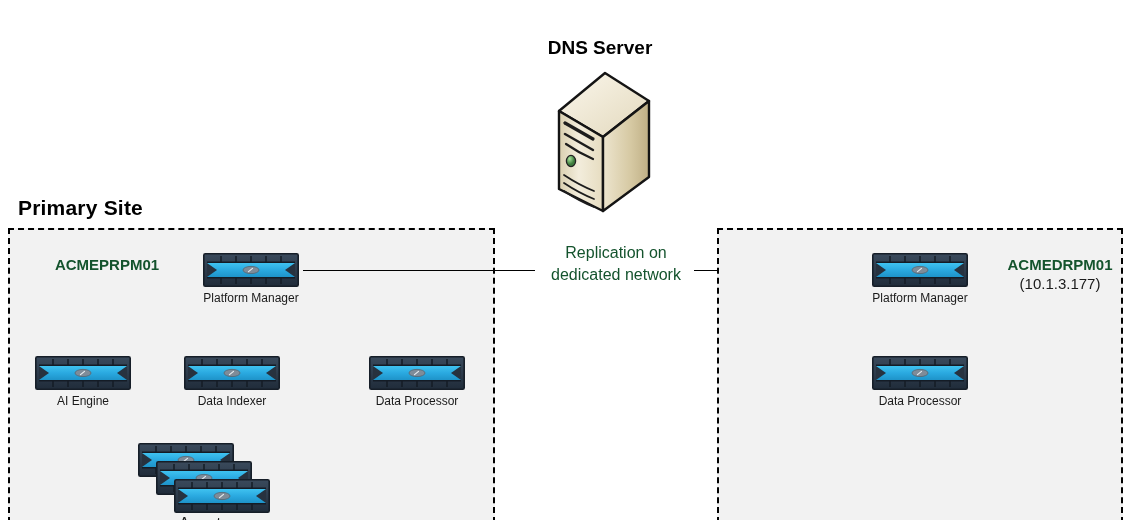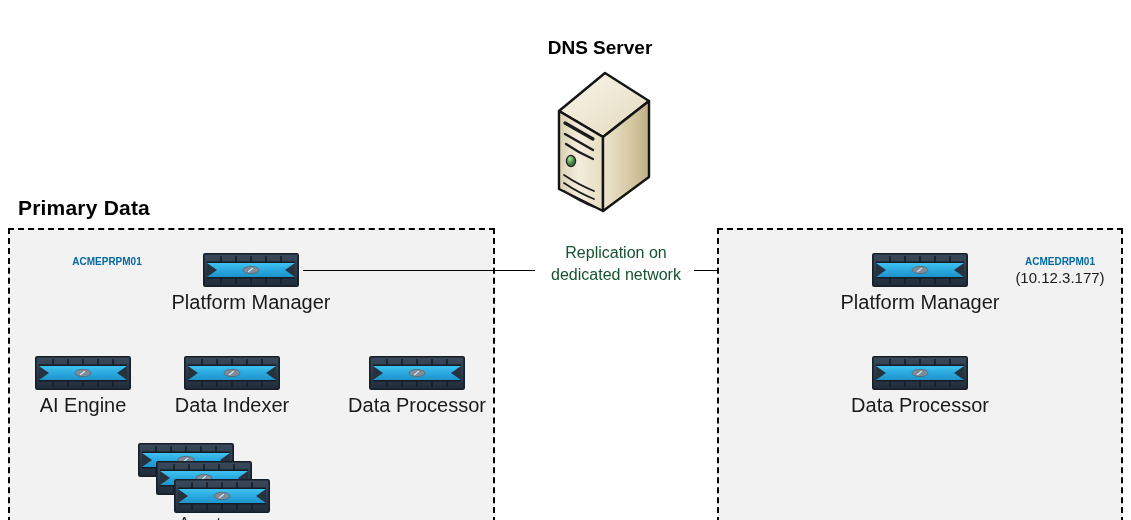--- a/index.html
+++ b/index.html
@@ -41,39 +41,39 @@
     position: absolute;
     width: 96px;
     height: 34px;
   }
   .appliance svg { display: block; width: 100%; height: 100%; }
 
   
   .device { position: absolute; }
   .device-label {
     position: absolute;
-    font-size: 20px;
+    font-size: 12px;
     color: #1a1a1a;
     white-space: nowrap;
     text-align: center;
     left: 50%;
     transform: translateX(-50%);
     top: 38px;
   }
 
   
   .hostblock {
     position: absolute;
     text-align: center;
     white-space: nowrap;
   }
   .hostblock .hostname {
-    font-size: 10px;
+    font-size: 15px;
     font-weight: bold;
-    color: #0369a1;
+    color: #14532d;
     display: block;
     line-height: 1.25;
   }
   .hostblock .hostip {
     font-size: 15px;
     font-weight: normal;
     color: #1a1a1a;
     display: block;
     line-height: 1.25;
   }
@@ -169,21 +169,21 @@
 
         <ellipse cx="26" cy="96" rx="4.6" ry="5.6" fill="url(#ledg)" stroke="#232323" stroke-width="1.3"></ellipse>
 
         <path d="M19,110 Q34,120 49,126" stroke="#1d1d1d" stroke-width="1.8" fill="none" stroke-linecap="round"></path>
         <path d="M19,118 Q34,128 49,134" stroke="#1d1d1d" stroke-width="1.8" fill="none" stroke-linecap="round"></path>
         <path d="M19,126 Q34,136 49,142" stroke="#1d1d1d" stroke-width="1.8" fill="none" stroke-linecap="round"></path>
       </svg>
     </div>
   </div>
 
-  <div class="site-title" style="left:18px; top:167px;">Primary Data</div>
+  <div class="site-title" style="left:18px; top:167px;">Primary Site</div>
   <div class="site-box" style="left:8px; top:199px; width:487px; height:315px;"></div>
 
   <div class="hostblock" style="left:42px; top:227px; width:130px;">
     <span class="hostname">ACMEPRPM01</span>
   </div>
 
   <div class="device" style="left:199px; top:224px; width:104px; height:58px;">
     <div class="appliance" style="left:4px; top:0;">
       <svg viewBox="0 0 96 34" preserveAspectRatio="none">
         <defs>
@@ -418,21 +418,21 @@
         <path d="M92,10 L82,17 L92,24 Z" fill="#27323F"></path>
         <ellipse cx="48" cy="17" rx="8" ry="3.6" fill="#7F8C99" stroke="#59646F" stroke-width="0.8"></ellipse>
         <path d="M45.5,18.6 L49.5,15.4" stroke="#E9EEF2" stroke-width="1.2" stroke-linecap="round"></path>
       </svg>
     </div>
     <div class="device-label">Platform Manager</div>
   </div>
 
   <div class="hostblock" style="left:995px; top:227px; width:130px;">
     <span class="hostname">ACMEDRPM01</span>
-    <span class="hostip">(10.12.3.177)</span>
+    <span class="hostip">(10.1.3.177)</span>
   </div>
 
   <div class="device" style="left:872px; top:327px; width:96px; height:58px;">
     <div class="appliance" style="left:0; top:0;">
       <svg viewBox="0 0 96 34" preserveAspectRatio="none">
         <rect x="0.8" y="0.8" width="94.4" height="32.4" rx="1.5" fill="url(#frameA)" stroke="#161E28" stroke-width="1.6"></rect>
         <rect x="4" y="10" width="88" height="14" fill="url(#bandA)"></rect>
         <g stroke="#141C26" stroke-width="1.5">
           <line x1="18" y1="3" x2="18" y2="9"></line>
             <line x1="33" y1="3" x2="33" y2="9"></line>

